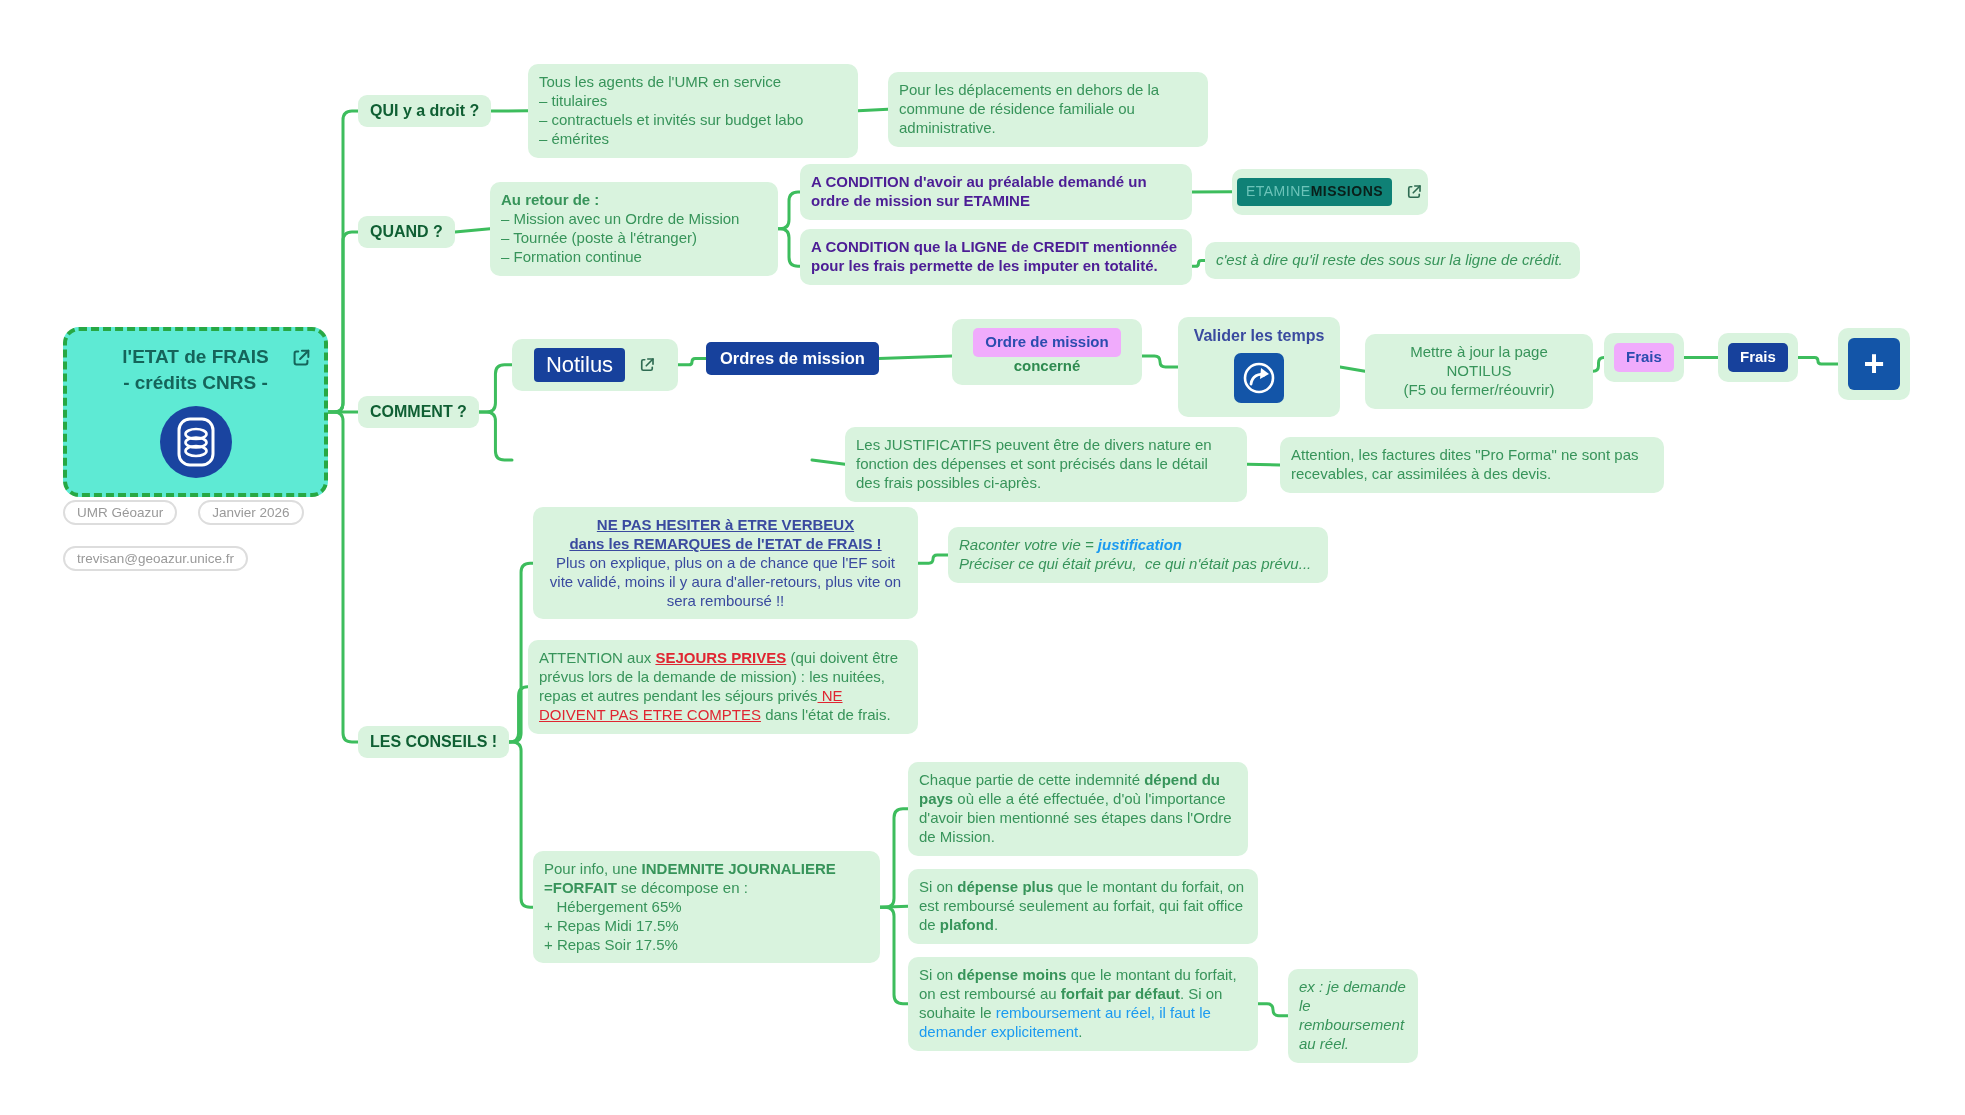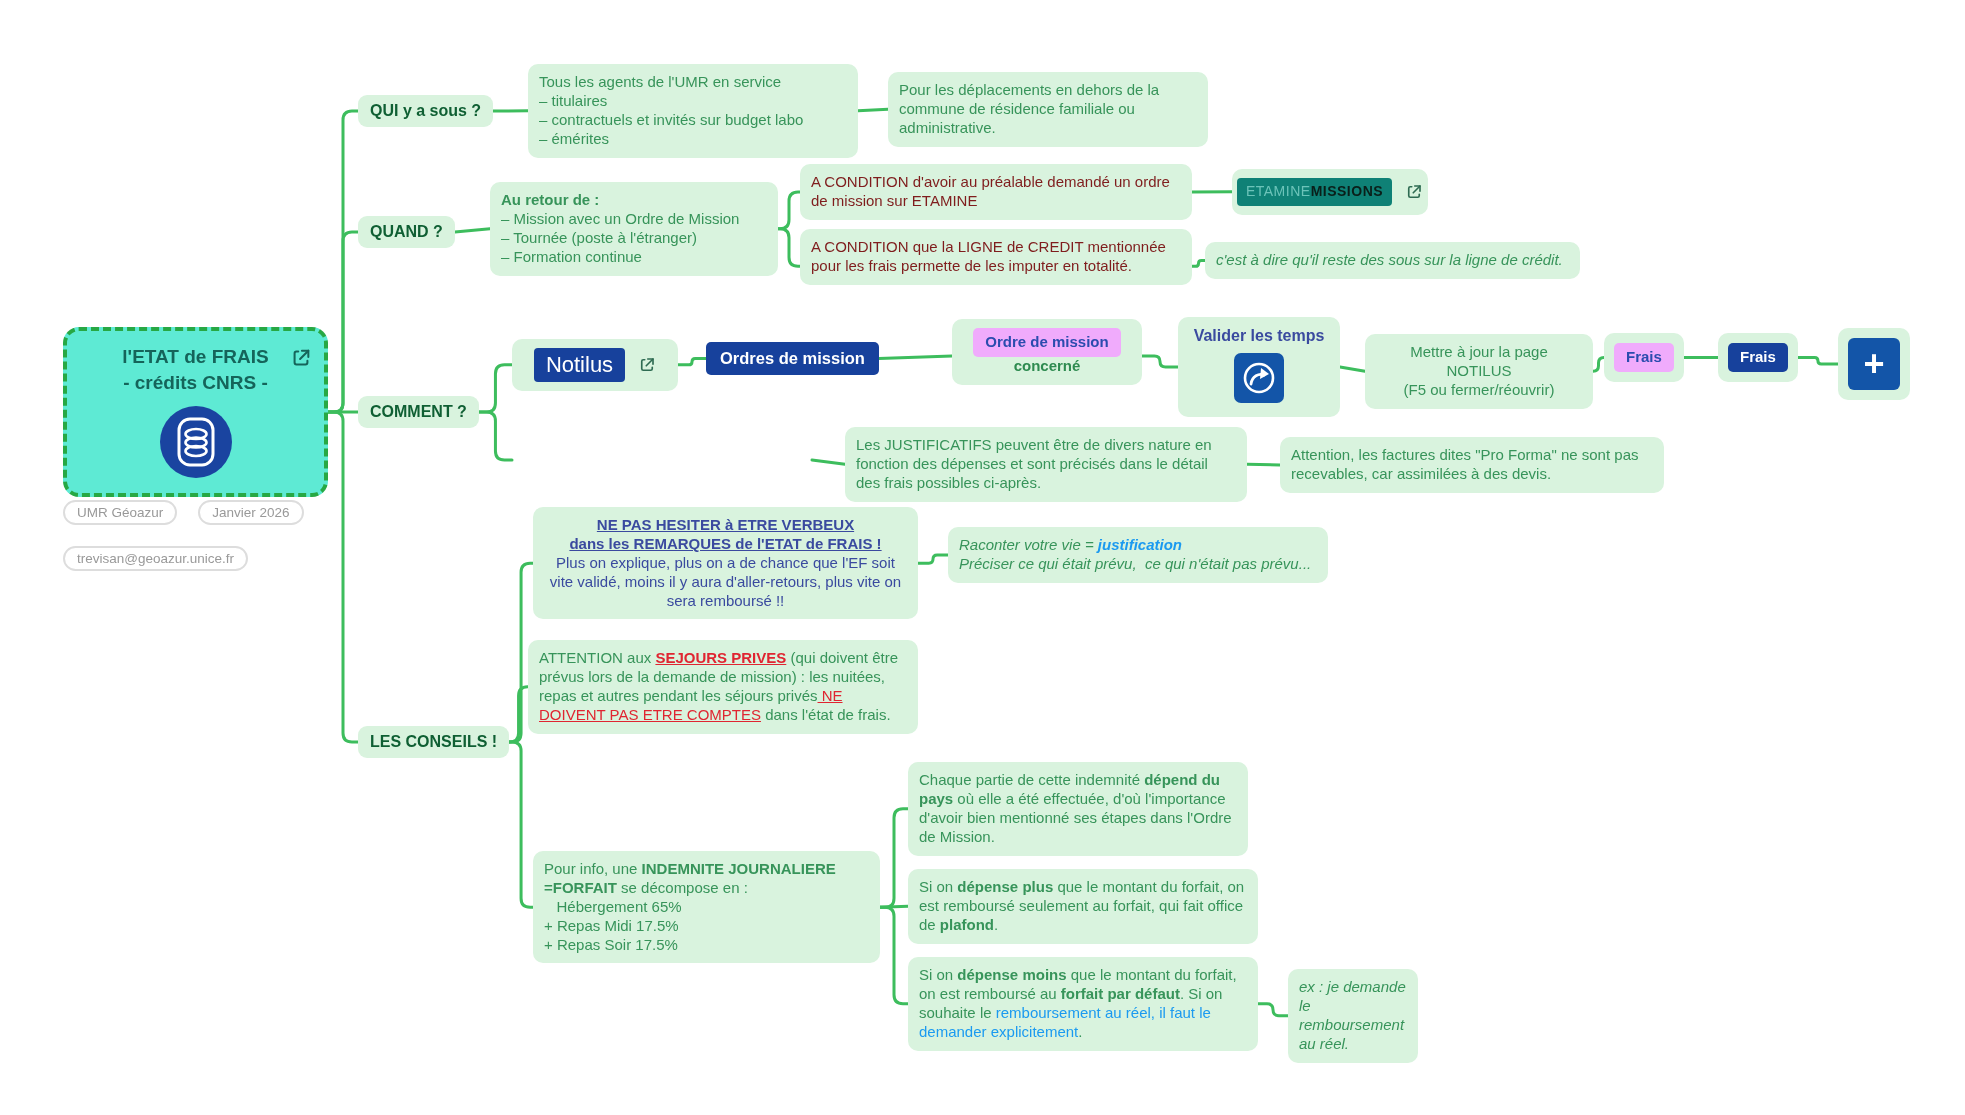--- a/index.html
+++ b/index.html
@@ -5,21 +5,21 @@
   html,body{margin:0;padding:0;background:#ffffff;}
   #canvas{position:relative;width:1965px;height:1115px;background:#ffffff;overflow:hidden;
           font-family:"Liberation Sans", sans-serif;}
   #wires{position:absolute;left:0;top:0;z-index:0;}
   #wires path{stroke:#3dbd5d;stroke-width:3;fill:none;stroke-linecap:round;}
 
   .node{position:absolute;z-index:1;background:#d9f3de;border-radius:10px;padding:9px 11px;
         color:#37945a;font-size:15px;line-height:1.26;box-sizing:border-box;}
   .txt{white-space:pre-line;}
   .label-node{padding:6px 12px;color:#0f5f33;font-weight:bold;font-size:16px;border-radius:9px;white-space:nowrap;}
-  .blue-node{color:#7f1d1d;font-weight:normal;}
+  .blue-node{color:#4c1d95;font-weight:bold;}
   .italic-node{font-style:italic;}
   .center{text-align:center;}
   .b{font-weight:bold;} .u{text-decoration:underline;} .cyan{color:#1b9af0;} .red{color:#e02531;}
 
   .navy-badge{background:#17419c;color:#ffffff;font-weight:bold;border-radius:5px;padding:5px 12px;display:inline-block;}
   .standalone{position:absolute;z-index:1;font-size:16.5px;padding:7px 14px;}
   .white-badge{background:#f0abfc;color:#2a4cae;font-weight:bold;border-radius:5px;padding:5px 12px;display:inline-block;}
 
   .flexrow{display:flex;align-items:center;justify-content:center;gap:13px;}
   .notilus-badge{font-weight:normal;font-size:22px;padding:3px 12px;border-radius:4px;}
@@ -101,21 +101,21 @@
       <ellipse cx="37" cy="46" rx="10.5" ry="5" fill="none" stroke="#ffffff" stroke-width="2.6"></ellipse>
     </svg>
   </div>
   <div class="tags" style="left:63px;top:500px;width:285px">
     <span class="tag">UMR Géoazur</span>
     <span class="tag">Janvier 2026</span>
     <span class="tag">trevisan@geoazur.unice.fr</span>
   </div>
 
   <div class="node label-node" style="left:358px;top:95px">
-    <span class="txt">QUI y a sous ?</span></div>
+    <span class="txt">QUI y a droit ?</span></div>
   <div class="node" style="left:528px;top:64px;width:330px">
     <span class="txt">Tous les agents de l'UMR en service
 – titulaires
 – contractuels et invités sur budget labo
 – émérites</span></div>
   <div class="node" style="left:888px;top:72px;width:320px">
     <span class="txt">Pour les déplacements en dehors de la commune de résidence familiale ou administrative.</span></div>
 
   <div class="node label-node" style="left:358px;top:216px">
     <span class="txt">QUAND ?</span></div>

